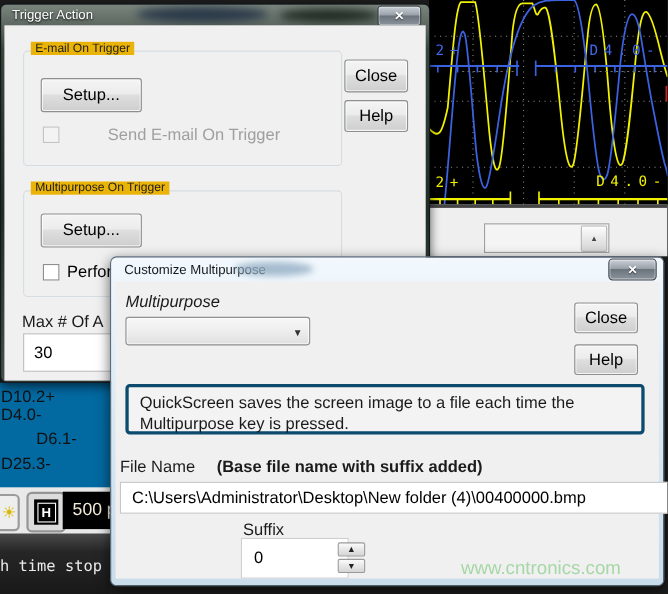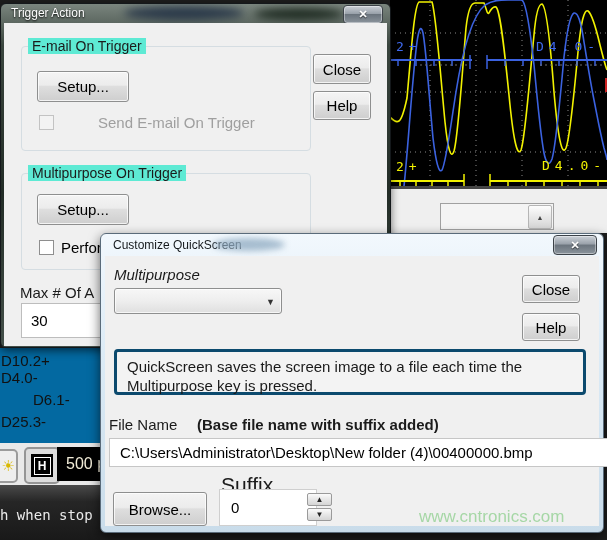--- a/index.html
+++ b/index.html
@@ -26,21 +26,21 @@
   .h-core{border:1.5px solid #fff;width:15px;height:16px;display:flex;align-items:center;justify-content:center;color:#fff;font-weight:bold;font-size:12px;}
   .readout{position:absolute;left:57px;top:4px;width:43px;height:34px;background:#000;color:#f2ecd8;font-size:16px;display:flex;align-items:center;padding-left:9px;white-space:nowrap;overflow:hidden;}
   .status-bar{left:0;top:485px;width:100px;height:55px;background:linear-gradient(180deg,#4a4a4a 0%,#262626 30%,#191919 100%);}
   .status-text{position:absolute;left:0;top:22px;font-family:"DejaVu Sans Mono",monospace;font-size:14px;color:#eaeaea;white-space:nowrap;}
 
   
   .btn{display:flex;align-items:center;justify-content:center;font-size:15px;color:#000;
        background:linear-gradient(180deg,#f4f4f4 0%,#ececec 45%,#dedede 50%,#cecece 100%);
        border:1px solid #8e8f8f;border-radius:3px;box-shadow:inset 0 0 0 1px rgba(255,255,255,.75);cursor:default;}
   .groupbox{border:1px solid #d5dde2;border-radius:4px;}
-  .grouplabel{position:absolute;background:#5eead4;padding:0 4px;font-size:14px;color:#1b1b1b;white-space:nowrap;}
+  .grouplabel{position:absolute;background:#eab308;padding:0 4px;font-size:11px;color:#1b1b1b;white-space:nowrap;}
   .cb{display:flex;align-items:center;gap:7px;font-size:15px;white-space:nowrap;}
   .cb .box{width:13px;height:13px;background:#fff;border:1px solid #8e8e8e;flex:0 0 auto;}
   .cb.disabled{color:#9f9f9f;}
   .cb.disabled .box{border-color:#c3c3c3;background:#f3f3f3;}
   .xbtn{display:flex;align-items:center;justify-content:center;color:#fff;font-size:11px;font-weight:bold;
         background:linear-gradient(180deg,#ccd1d7 0%,#99a1aa 45%,#6b747d 50%,#8b949c 100%);
         border:1px solid #3c4248;border-radius:4px;box-shadow:inset 0 0 0 1px rgba(255,255,255,.4);text-shadow:0 1px 1px rgba(0,0,0,.6);}
   .field{background:#fff;border:1px solid #bdbdbd;font-size:15px;color:#000;display:flex;align-items:center;white-space:nowrap;overflow:hidden;}
 
   
@@ -124,21 +124,21 @@
     </div>
     <div class="h-btn">
       <div class="h-inner">
         <div class="h-core">H</div>
       </div>
     </div>
     <div class="readout">500 p</div>
   </div>
 
   <div class="abs status-bar">
-    <span class="status-text">h when stop</span>
+    <span class="status-text">h time stop</span>
   </div>
 
   <div class="abs trigger-dlg">
     <div class="trigger-title">
       <div class="blob1"></div>
       <div class="blob2"></div>
       <span class="txt">Trigger Action</span>
       <div class="xbtn abs" style="right:4px;top:1px;width:38px;height:17px;">
         <span>✕</span>
       </div>
@@ -174,21 +174,21 @@
 
       <span class="abs" style="left:16px;top:261px;font-size:15px;color:#1b1b1b;white-space:nowrap;">Max # Of A</span>
       <div class="field abs" style="left:17px;top:280px;width:120px;height:33px;padding-left:9px;">
         <span>30</span>
       </div>
     </div>
   </div>
 
   <div class="abs cust-dlg">
     <div class="cust-title">
-      <span class="txt">Customize QuickScreen</span>
+      <span class="txt">Customize Multipurpose</span>
       <div class="smudge"></div>
       <div class="xbtn abs" style="right:2px;top:1px;width:42px;height:18px;">
         <span>✕</span>
       </div>
     </div>
     <div class="cust-client">
 
       <span class="abs" style="left:9px;top:10px;font-size:15px;color:#1b1b1b;font-style:italic;">Multipurpose</span>
       <div class="combo">
         <span class="arrow">▼</span>
@@ -202,25 +202,22 @@
       </div>
 
       <div class="descbox">QuickScreen saves the screen image to a file each time the Multipurpose key is pressed.</div>
 
       <span class="abs" style="left:4px;top:160px;font-size:15px;color:#1b1b1b;">File Name</span>
       <span class="abs" style="left:92px;top:160px;font-size:15px;color:#1b1b1b;font-weight:bold;">(Base file name with suffix added)</span>
       <div class="field abs" style="left:4px;top:182px;width:489px;height:27px;padding-left:10px;border-color:#c6c6c6;">
         <span>C:\Users\Administrator\Desktop\New folder (4)\00400000.bmp</span>
       </div>
 
-      <div class="btn abs" style="left:8px;top:236px;width:92px;height:32px;">
-        <span>Browse...</span>
-      </div>
-
-      <span class="abs" style="left:116px;top:217px;font-size:21px;color:#1b1b1b;">Suffix</span>
+
+      <span class="abs" style="left:116px;top:217px;font-size:15px;color:#1b1b1b;">Suffix</span>
       <div class="field abs" style="left:114px;top:233px;width:85px;height:35px;padding-left:11px;border-color:#cfcfcf;">
         <span>0</span>
       </div>
       <div class="spin" style="left:202px;top:237px;">
         <span>▲</span>
       </div>
       <div class="spin" style="left:202px;top:252px;">
         <span>▼</span>
       </div>
 

